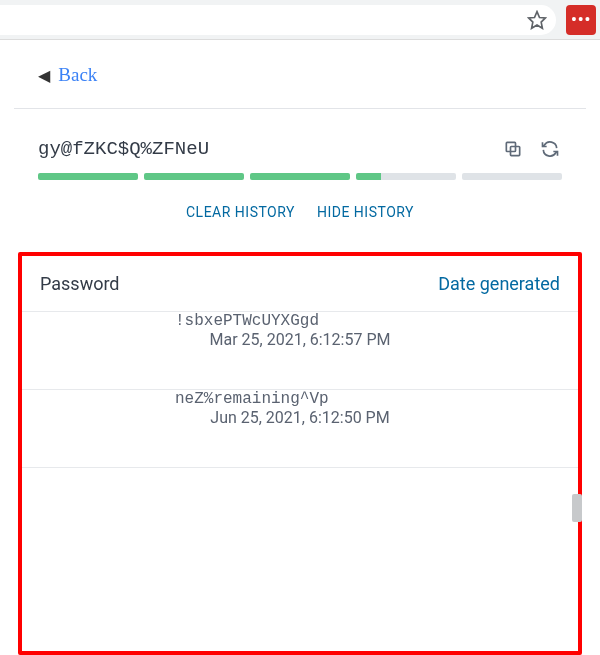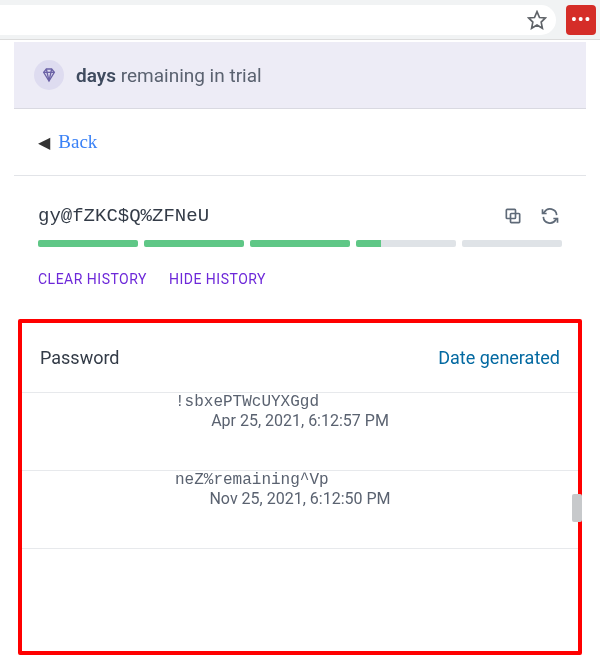--- a/index.html
+++ b/index.html
@@ -129,45 +129,45 @@
     background: #dfe3e7;
   }
   .seg.fill { background: #5fc786; }
   .seg.partial {
     background: linear-gradient(to right, #5fc786 25%, #dfe3e7 25%);
   }
 
   .hist-actions {
     padding: 8px 24px 16px 24px;
     display: flex;
-    justify-content: flex-start;
+    justify-content: center;
     font-size: 14px;
     letter-spacing: 0.5px;
-    color: #6d28d9;
+    color: #0369a1;
     gap: 22px;
   }
   .hist-actions span { cursor: pointer; }
 
   .highlight-box {
     margin: 16px 4px 0 4px;
     border: 4px solid #ff0000;
     border-radius: 2px;
     flex: 1;
     display: flex;
     flex-direction: column;
     overflow: hidden;
   }
   .tbl-head,
   .tbl-row {
     display: flex;
     align-items: center;
     padding: 0 18px;
     border-bottom: 1px solid #e7e9ec;
   }
-  .tbl-head { height: 70px; }
+  .tbl-head { height: 56px; }
   .tbl-head .col-pass { font-size: 18px; color: #333b47; }
   .tbl-head .col-date { font-size: 18px; color: #0369a1; text-align: right; flex: 1; }
   .tbl-row { height: 78px; flex-direction: column; }
   .tbl-row .col-pass {
     font-size: 16px;
     font-family: Consolas, "Courier New", monospace;
     color: #5a6270;
     width: 250px;
   }
   .tbl-row .col-date {
@@ -197,33 +197,20 @@
       </svg>
     </span>
   </div>
   <div class="ext-button">
     <span>•••</span>
   </div>
 </div>
 
 <div class="popup">
 
-  <div class="trial-banner">
-    <div class="diamond-wrap">
-      <svg viewBox="0 0 24 24" fill="none" stroke="#6c63a6" stroke-width="2">
-        <path d="M4 8 L8 3 L16 3 L20 8 L12 21 Z"></path>
-        <path d="M4 8 L20 8"></path>
-        <path d="M8 3 L12 21"></path>
-        <path d="M16 3 L12 21"></path>
-      </svg>
-    </div>
-    <div class="trial-text">
-      <span class="days">days</span><span> remaining in trial</span>
-    </div>
-  </div>
 
   <div class="back-row">
     <span class="caret">◀</span>
     <span class="label">Back</span>
   </div>
 
   <div class="gen-row">
     <div class="gen-password">gy@fZKC$Q%ZFNeU</div>
     <span class="icon-btn">
       <svg viewBox="0 0 24 24" width="20" height="20" fill="none" stroke="currentColor" stroke-width="2">
@@ -254,23 +241,23 @@
     <span>HIDE HISTORY</span>
   </div>
 
   <div class="highlight-box">
     <div class="tbl-head">
       <div class="col-pass">Password</div>
       <div class="col-date">Date generated</div>
     </div>
     <div class="tbl-row">
       <div class="col-pass">!sbxePTWcUYXGgd</div>
-      <div class="col-date">Apr 25, 2021, 6:12:57 PM</div>
+      <div class="col-date">Mar 25, 2021, 6:12:57 PM</div>
     </div>
     <div class="tbl-row">
       <div class="col-pass">neZ%remaining^Vp</div>
-      <div class="col-date">Nov 25, 2021, 6:12:50 PM</div>
+      <div class="col-date">Jun 25, 2021, 6:12:50 PM</div>
     </div>
   </div>
 
 </div>
 
 <div class="scroll-stub"></div>
 
 </body></html>

